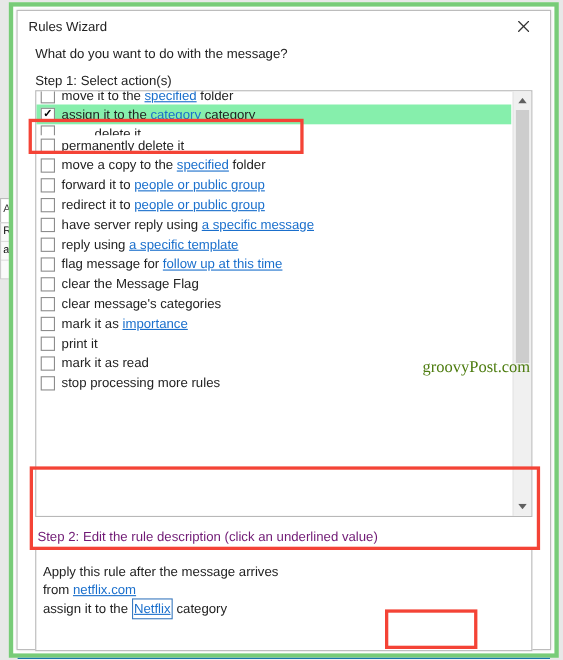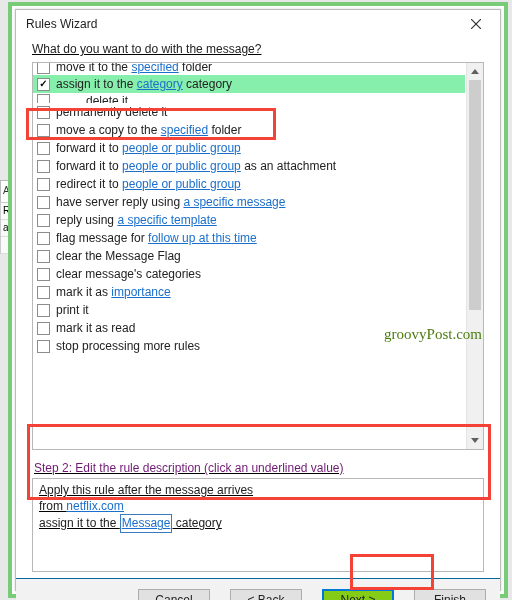--- a/index.html
+++ b/index.html
@@ -51,21 +51,20 @@
   .titlebar .close {
     width: 40px; height: 28px;
     display: flex; align-items: center; justify-content: center;
     font-size: 15px; color: #333;
   }
   .content {
     flex: 1;
     padding: 4px 16px 6px 16px;
     display: flex;
     flex-direction: column;
-    text-decoration: underline;
   }
   .question { font-size: 12px; color: #222; margin-bottom: 6px; }
   .step-label { font-size: 12px; color: #222; margin: 4px 0 2px 0; }
   .listbox {
     position: relative;
     border: 1px solid #b8b8b8;
     background: #fff;
     height: 388px;
     overflow: hidden;
   }
@@ -119,21 +118,21 @@
   .hl2 { left: 15px; top: 418px; width: 464px; height: 76px; }
   .hl3 { left: 338px; top: 548px; width: 84px; height: 36px; }
   .desc-head {
     font-size: 12px; color: #701a75;
     margin-top: 8px;
     padding: 3px 0 3px 2px;
   }
   .descbox {
     border: 1px solid #b8b8b8;
     background: #fff;
-    padding: 3px 6px;
+    padding: 13px 6px;
     font-size: 12px;
     color: #222;
     height: 94px;
     line-height: 1.35;
   }
   .descbox .lnk2 { color: #1a6fcc; text-decoration: underline; }
   .descbox .boxed { border: 1px solid #3a7abf; padding: 0 1px; display:inline-block; }
   .btnbar {
     display: flex;
     justify-content: flex-end;
@@ -185,20 +184,21 @@
       <div class="close">
         <svg width="10" height="10" viewBox="0 0 10 10">
           <line x1="0" y1="0" x2="10" y2="10" stroke="currentColor" stroke-width="1.2"></line>
           <line x1="10" y1="0" x2="0" y2="10" stroke="currentColor" stroke-width="1.2"></line>
         </svg>
       </div>
     </div>
 
     <div class="content">
       <div class="question">What do you want to do with the message?</div>
+      <div class="step-label">Step 1: Select action(s)</div>
 
       <div class="listbox">
         <div class="list-inner" id="list-inner">
             <div class="row" style="height: 12px; overflow: hidden; align-items: flex-end;">
               <span class="chk"></span>
               <span class="txt"><span>move it to the </span><span class="lnk">specified</span><span> folder</span></span>
             </div>
             <div class="row selected">
               <span class="chk checked"></span>
               <span class="txt"><span>assign it to the </span><span class="lnk">category</span><span> category</span></span>
@@ -211,24 +211,20 @@
               <span class="chk"></span>
               <span class="txt"><span>permanently delete it</span></span>
             </div>
             <div class="row">
               <span class="chk"></span>
               <span class="txt"><span>move a copy to the </span><span class="lnk">specified</span><span> folder</span></span>
             </div>
             <div class="row">
               <span class="chk"></span>
               <span class="txt"><span>forward it to </span><span class="lnk">people or public group</span></span>
-            </div>
-            <div class="row">
-              <span class="chk"></span>
-              <span class="txt"><span>forward it to </span><span class="lnk">people or public group</span><span> as an attachment</span></span>
             </div>
             <div class="row">
               <span class="chk"></span>
               <span class="txt"><span>redirect it to </span><span class="lnk">people or public group</span></span>
             </div>
             <div class="row">
               <span class="chk"></span>
               <span class="txt"><span>have server reply using </span><span class="lnk">a specific message</span></span>
             </div>
             <div class="row">
@@ -279,21 +275,21 @@
         </div>
       </div>
 
       <div class="desc-head">Step 2: Edit the rule description (click an underlined value)</div>
       <div class="descbox">
         <div>Apply this rule after the message arrives</div>
         <div>
           <span>from </span><span class="lnk2">netflix.com</span>
         </div>
         <div>
-          <span>assign it to the </span><span class="lnk2 boxed">Message</span><span> category</span>
+          <span>assign it to the </span><span class="lnk2 boxed">Netflix</span><span> category</span>
         </div>
       </div>
     </div>
 
     <div class="btnbar">
       <div class="btn">Cancel</div>
       <div class="btn">&lt; Back</div>
       <div class="btn default">Next &gt;</div>
       <div class="btn">Finish</div>
     </div>

